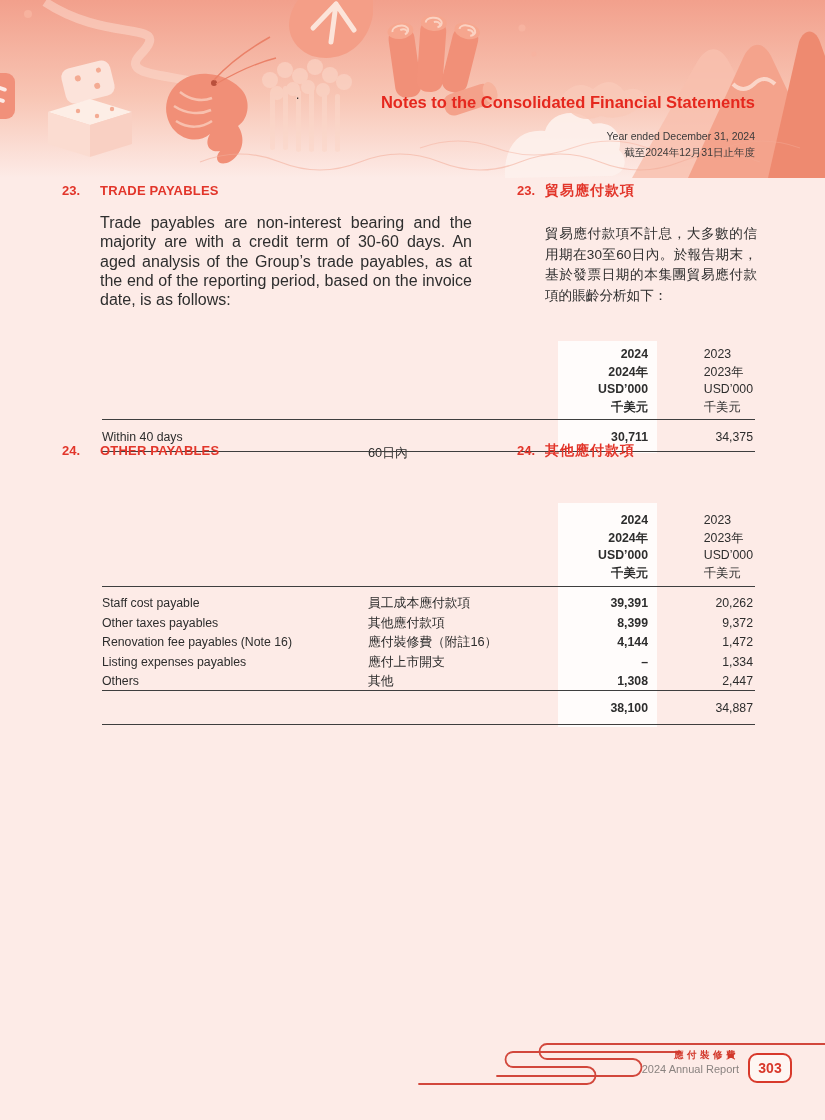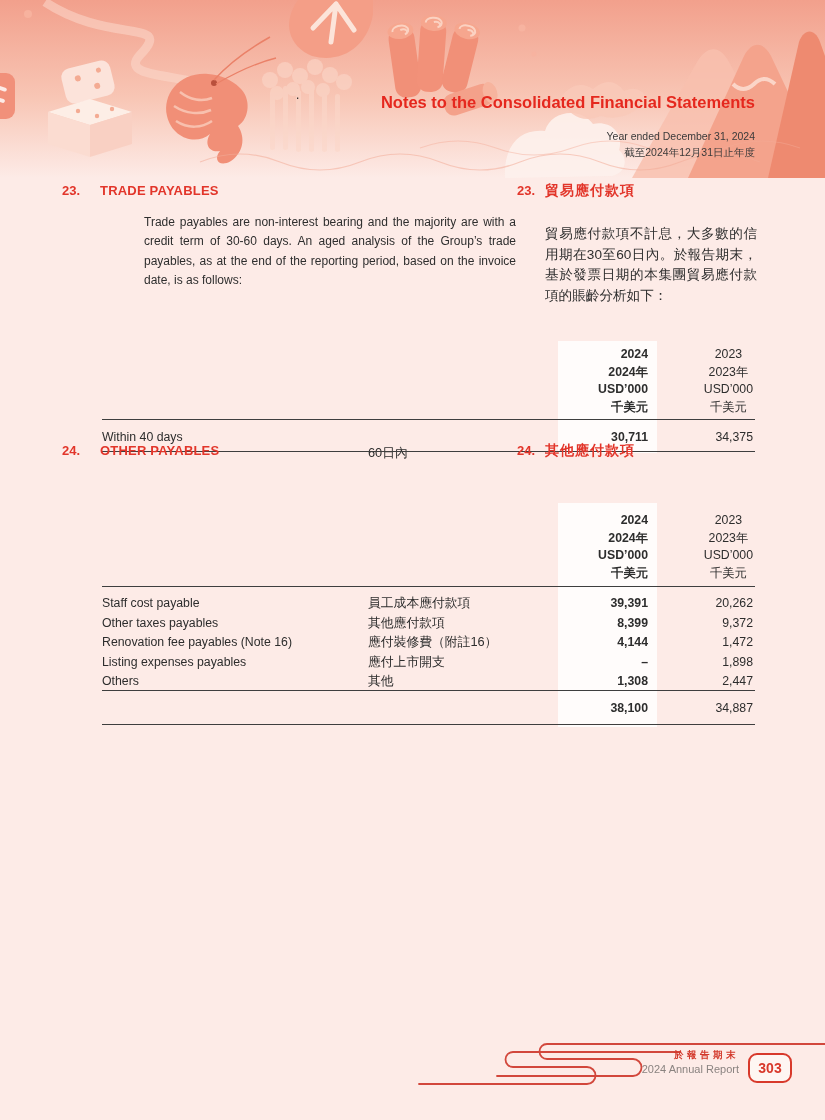--- a/index.html
+++ b/index.html
@@ -15,28 +15,28 @@
   
   .title-en{top:77px;right:70px;font-size:16.5px;font-weight:bold;color:#e5281e;white-space:nowrap;margin-top:16px;}
   .title-zh{top:99px;right:70px;font-size:20px;font-weight:bold;color:#e5281e;letter-spacing:2px;white-space:nowrap;}
   .period-en{top:130px;right:70px;font-size:10.5px;color:#3a3a3a;white-space:nowrap;}
   .period-zh{top:146px;right:70px;font-size:10.5px;color:#3a3a3a;white-space:nowrap;}
   .stray-dot{top:88px;left:296px;font-size:12px;color:#222;}
   
   .sec-num{font-size:13px;font-weight:bold;color:#e2352a;}
   .sec-head-en{font-size:13px;font-weight:bold;color:#e2352a;letter-spacing:.2px;}
   .sec-head-zh{font-size:14px;font-weight:bold;color:#e2352a;letter-spacing:1px;}
-  .body-en{font-size:12px;line-height:19.3px;text-align:justify;color:#2e2e2e;margin-left:44px;}
+  .body-en{font-size:16px;line-height:19.3px;text-align:justify;color:#2e2e2e;}
   .body-zh{font-size:13.6px;line-height:20.6px;text-align:justify;color:#2e2e2e;}
   
   .tbl{left:102px;width:653px;margin-top:35px;}
   .hl{position:absolute;left:456px;width:99px;background:#fffcfb;}
   .rule{position:absolute;left:0;right:0;height:1.4px;background:#3e3e3e;}
   .hdrA{position:absolute;right:107px;text-align:right;font-size:12.3px;line-height:17.6px;font-weight:bold;color:#2d2d2d;}
-  .hdrB{position:absolute;right:2px;text-align:center;font-size:12.3px;line-height:17.6px;color:#2d2d2d;}
+  .hdrB{position:absolute;right:2px;text-align:left;font-size:12.3px;line-height:17.6px;color:#2d2d2d;}
   .cell-en{position:absolute;left:0;font-size:12.3px;white-space:nowrap;}
   .cell-zh{position:absolute;left:266px;font-size:12.8px;white-space:nowrap;}
   .v24{position:absolute;right:107px;font-size:12.3px;font-weight:bold;white-space:nowrap;}
   .v23{position:absolute;right:2px;font-size:12.3px;white-space:nowrap;}
   
   .rpt-zh{top:1049px;right:86px;font-size:9.5px;font-weight:bold;color:#d2372a;letter-spacing:3.5px;white-space:nowrap;}
   .rpt-en{top:1063px;right:86px;font-size:11px;color:#8a8380;white-space:nowrap;}
   .page-badge{
     top:1053px;left:748px;width:40px;height:26px;
     border:2.5px solid #d8392b;border-radius:9px;background:#fef6f2;
@@ -226,21 +226,21 @@
     <div>
       <div class="cell-en" style="top:132.2px">Renovation fee payables (Note 16)</div>
       <div class="cell-zh" style="top:131.2px">應付裝修費（附註16）</div>
       <div class="v24" style="top:132.2px">4,144</div>
       <div class="v23" style="top:132.2px">1,472</div>
     </div>
     <div>
       <div class="cell-en" style="top:151.8px">Listing expenses payables</div>
       <div class="cell-zh" style="top:150.8px">應付上市開支</div>
       <div class="v24" style="top:151.8px">–</div>
-      <div class="v23" style="top:151.8px">1,898</div>
+      <div class="v23" style="top:151.8px">1,334</div>
     </div>
     <div>
       <div class="cell-en" style="top:171.4px">Others</div>
       <div class="cell-zh" style="top:170.4px">其他</div>
       <div class="v24" style="top:171.4px">1,308</div>
       <div class="v23" style="top:171.4px">2,447</div>
     </div>
 
     <div class="rule" style="top:187px"></div>
     <div>
@@ -250,17 +250,17 @@
     <div class="rule" style="top:221px"></div>
   </div>
 
   <svg class="abs" style="top:1036px;left:415px" width="410" height="54" viewBox="0 0 410 54">
     <g fill="none" stroke="#d2473c" stroke-width="1.8" stroke-linecap="round">
       <path d="M410,8 H132 a7.5,7.5 0 0 0 0,15 H218 a8.5,8.5 0 0 1 0,17 H82"></path>
       <path d="M265,16 H98 a7.5,7.5 0 0 0 0,15 H172 a8.5,8.5 0 0 1 0,17 H4"></path>
     </g>
   </svg>
 
-  <div class="abs rpt-zh">於報告期末</div>
+  <div class="abs rpt-zh">應付裝修費</div>
   <div class="abs rpt-en">2024 Annual Report</div>
   <div class="abs page-badge">303</div>
 
 </div>
 
 </body></html>

